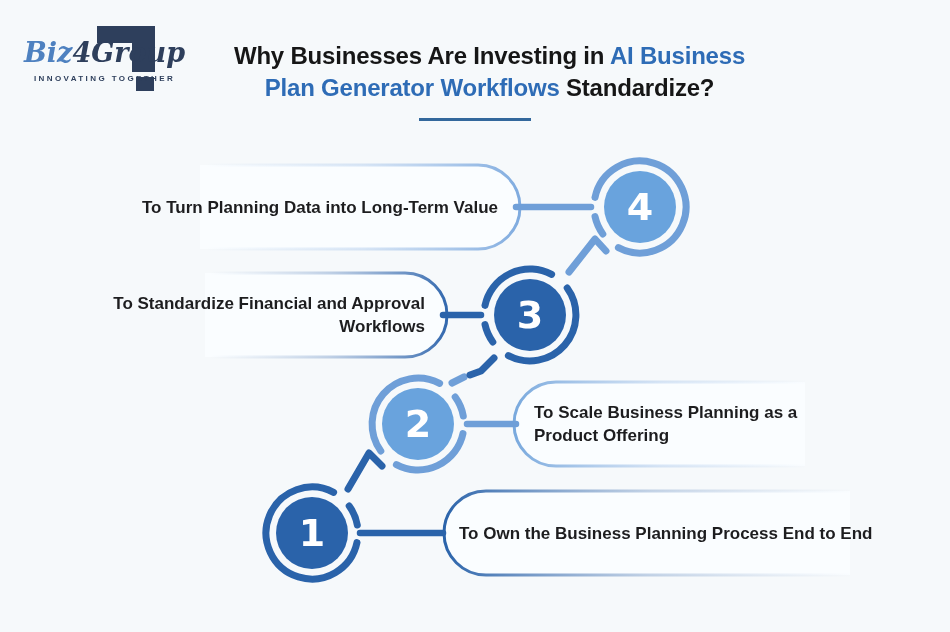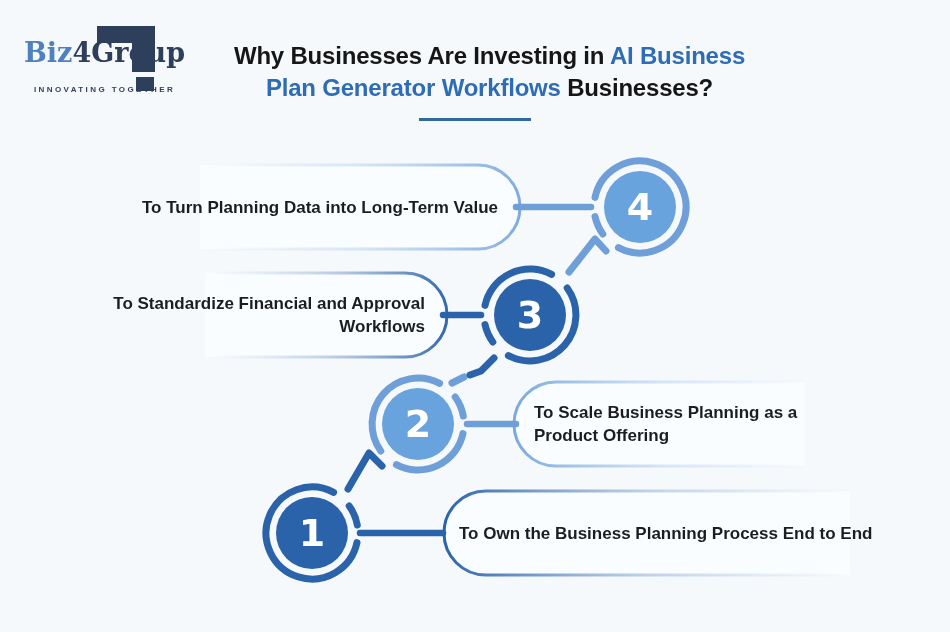--- a/index.html
+++ b/index.html
@@ -9,28 +9,28 @@
     background:#f6f9fb;overflow:hidden;
   }
   
   .logo{position:absolute;left:22px;top:16px;width:160px;height:92px;}
   .logo-mark{position:absolute;left:0;top:0;width:160px;height:92px;}
   .logo-bar-top{position:absolute;left:75px;top:10px;width:58px;height:17px;background:#2e3f5c;}
   .logo-bar-right{position:absolute;left:110px;top:10px;width:23px;height:46px;background:#2e3f5c;}
   .logo-sq{position:absolute;left:114px;top:61px;width:18px;height:14px;background:#2e3f5c;}
   .logo-text{
     position:absolute;left:2px;top:22px;white-space:nowrap;
-    font-family:"DejaVu Serif", serif;font-weight:700;font-size:27px;line-height:30px;
+    font-family:"DejaVu Serif", serif;font-style:italic;font-weight:700;font-size:27px;line-height:30px;
   }
   .logo-biz{color:#4e81c0;}
   .logo-four{color:#2e3f5c;}
   .logo-group{color:#2e3f5c;}
   .logo-tagline{
     position:absolute;left:12px;top:58px;
-    font-size:8px;font-weight:700;letter-spacing:2.4px;color:#2e3f5c;white-space:nowrap;margin-top:11px;
+    font-size:8px;font-weight:700;letter-spacing:2.4px;color:#2e3f5c;white-space:nowrap;
   }
   .title-wrap{position:absolute;left:0;top:40px;width:100%;text-align:center;}
   .title-line{font-size:24px;line-height:32px;font-weight:700;letter-spacing:-0.2px;color:#161616;margin-left:29px;}
   .t-blue{color:#2e6cb6;}
   .title-underline{width:112px;height:3px;margin:14px auto 0;background:#33689c;}
   
   .art{position:absolute;left:0;top:0;width:950px;height:632px;}
   .item-label{font-family:"Liberation Sans", sans-serif;font-size:17px;font-weight:700;fill:#1d1d1f;}
   .circle-number{font-family:"DejaVu Sans", sans-serif;font-size:38px;font-weight:700;fill:#ffffff;}
 </style>
@@ -44,21 +44,21 @@
       <div class="logo-bar-top"></div>
       <div class="logo-bar-right"></div>
       <div class="logo-sq"></div>
     </div>
     <div class="logo-text"><span class="logo-biz">Biz</span><span class="logo-four">4</span><span class="logo-group">Group</span></div>
     <div class="logo-tagline">INNOVATING TOGETHER</div>
   </div>
 
   <div class="title-wrap">
     <div class="title-line"><span>Why Businesses Are Investing in </span><span class="t-blue">AI Business</span></div>
-    <div class="title-line"><span class="t-blue">Plan Generator Workflows</span><span> Businesses?</span></div>
+    <div class="title-line"><span class="t-blue">Plan Generator Workflows</span><span> Standardize?</span></div>
     <div class="title-underline"></div>
   </div>
 
   <svg class="art" viewBox="0 0 950 632">
     <defs>
       <linearGradient id="gradP4" gradientUnits="userSpaceOnUse" x1="205" y1="0" x2="520" y2="0">
         <stop offset="0" stop-color="#a9c7ec" stop-opacity="0"></stop>
         <stop offset="0.5" stop-color="#a3c2e9" stop-opacity="0.4"></stop>
         <stop offset="1" stop-color="#7fabdf" stop-opacity="1"></stop>
       </linearGradient>

